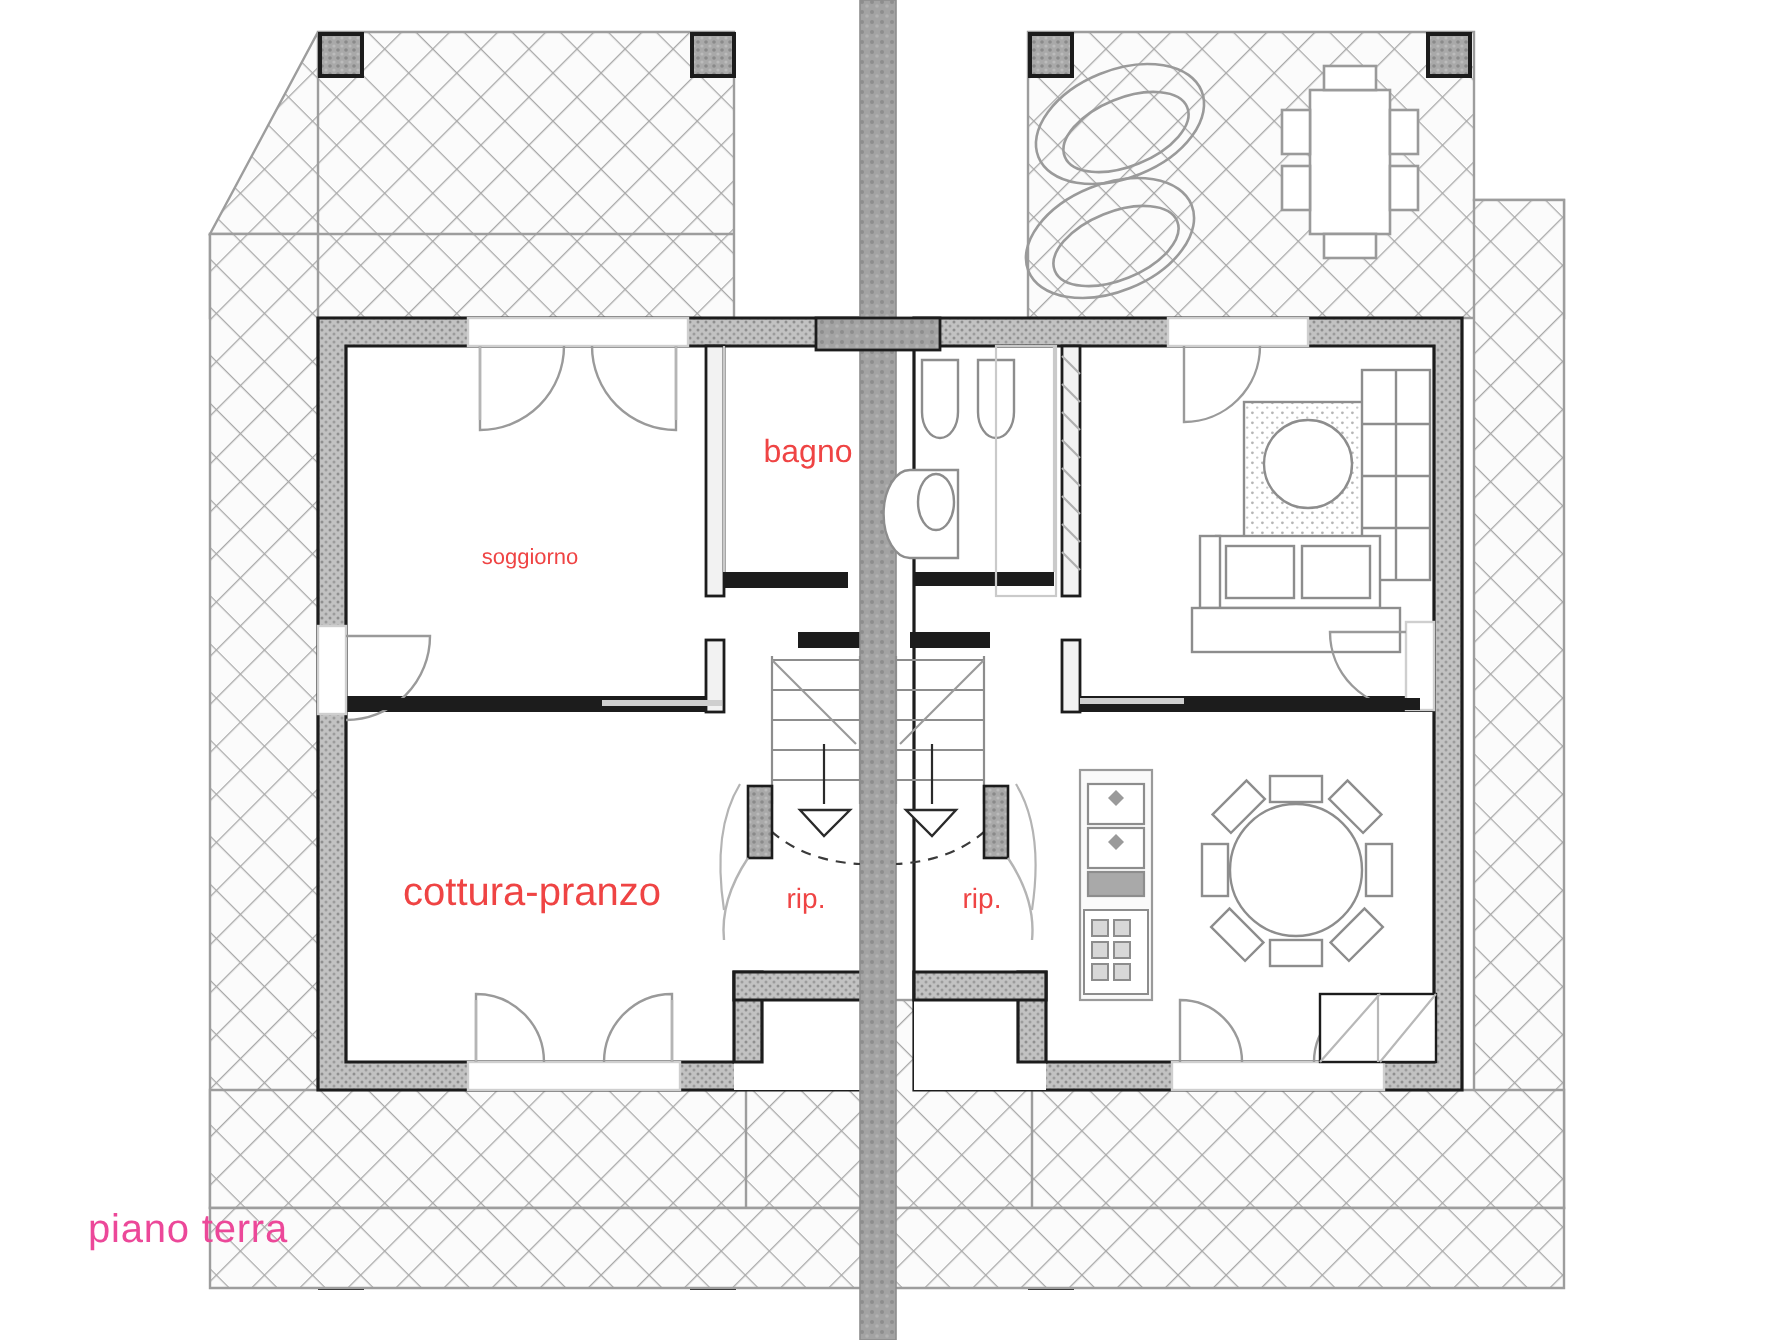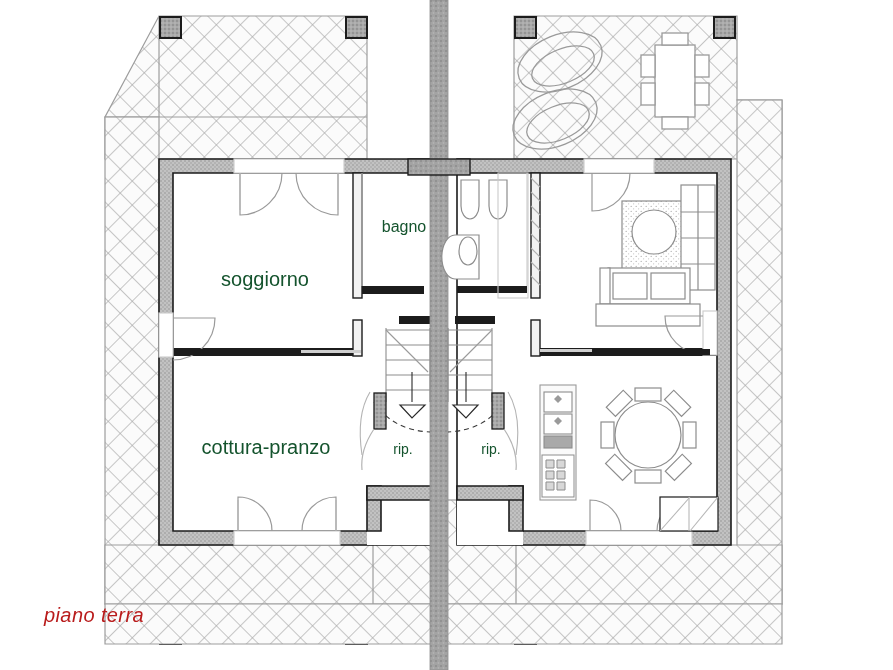--- a/index.html
+++ b/index.html
@@ -5,37 +5,36 @@
 <style>
   html,body{margin:0;padding:0;background:#ffffff;}
   body{
     font-family:"Liberation Sans", sans-serif;
     width:893px;height:670px;overflow:hidden;position:relative;
   }
   #plan{position:absolute;left:0;top:0;width:893px;height:670px;}
   .caption{
     position:absolute;
     font-family:"Liberation Sans", sans-serif;
-    color:#b91c1c;
+    color:#ec4899;
     white-space:nowrap;
     user-select:none;
-    font-style:italic;
   }
   #caption-piano-terra{
     left:44px;top:604px;font-size:20px;letter-spacing:.4px;
   }
   .room-label{
     position:absolute;
     font-family:"Liberation Sans", sans-serif;
-    color:#14532d;
+    color:#ef4444;
     white-space:nowrap;
     transform:translate(-50%,-50%);
     user-select:none;
   }
-  #label-soggiorno{left:265px;top:279px;font-size:20px;}
+  #label-soggiorno{left:265px;top:279px;font-size:11px;}
   #label-bagno{left:404px;top:227px;font-size:16px;}
   #label-cottura-pranzo{left:266px;top:447px;font-size:20px;}
   #label-rip-left{left:403px;top:449px;font-size:14px;}
   #label-rip-right{left:491px;top:449px;font-size:14px;}
 </style>
 </head>
 <body>
 
 <svg id="plan" viewBox="0 0 893 670" xmlns="http://www.w3.org/2000/svg">
   <defs>

